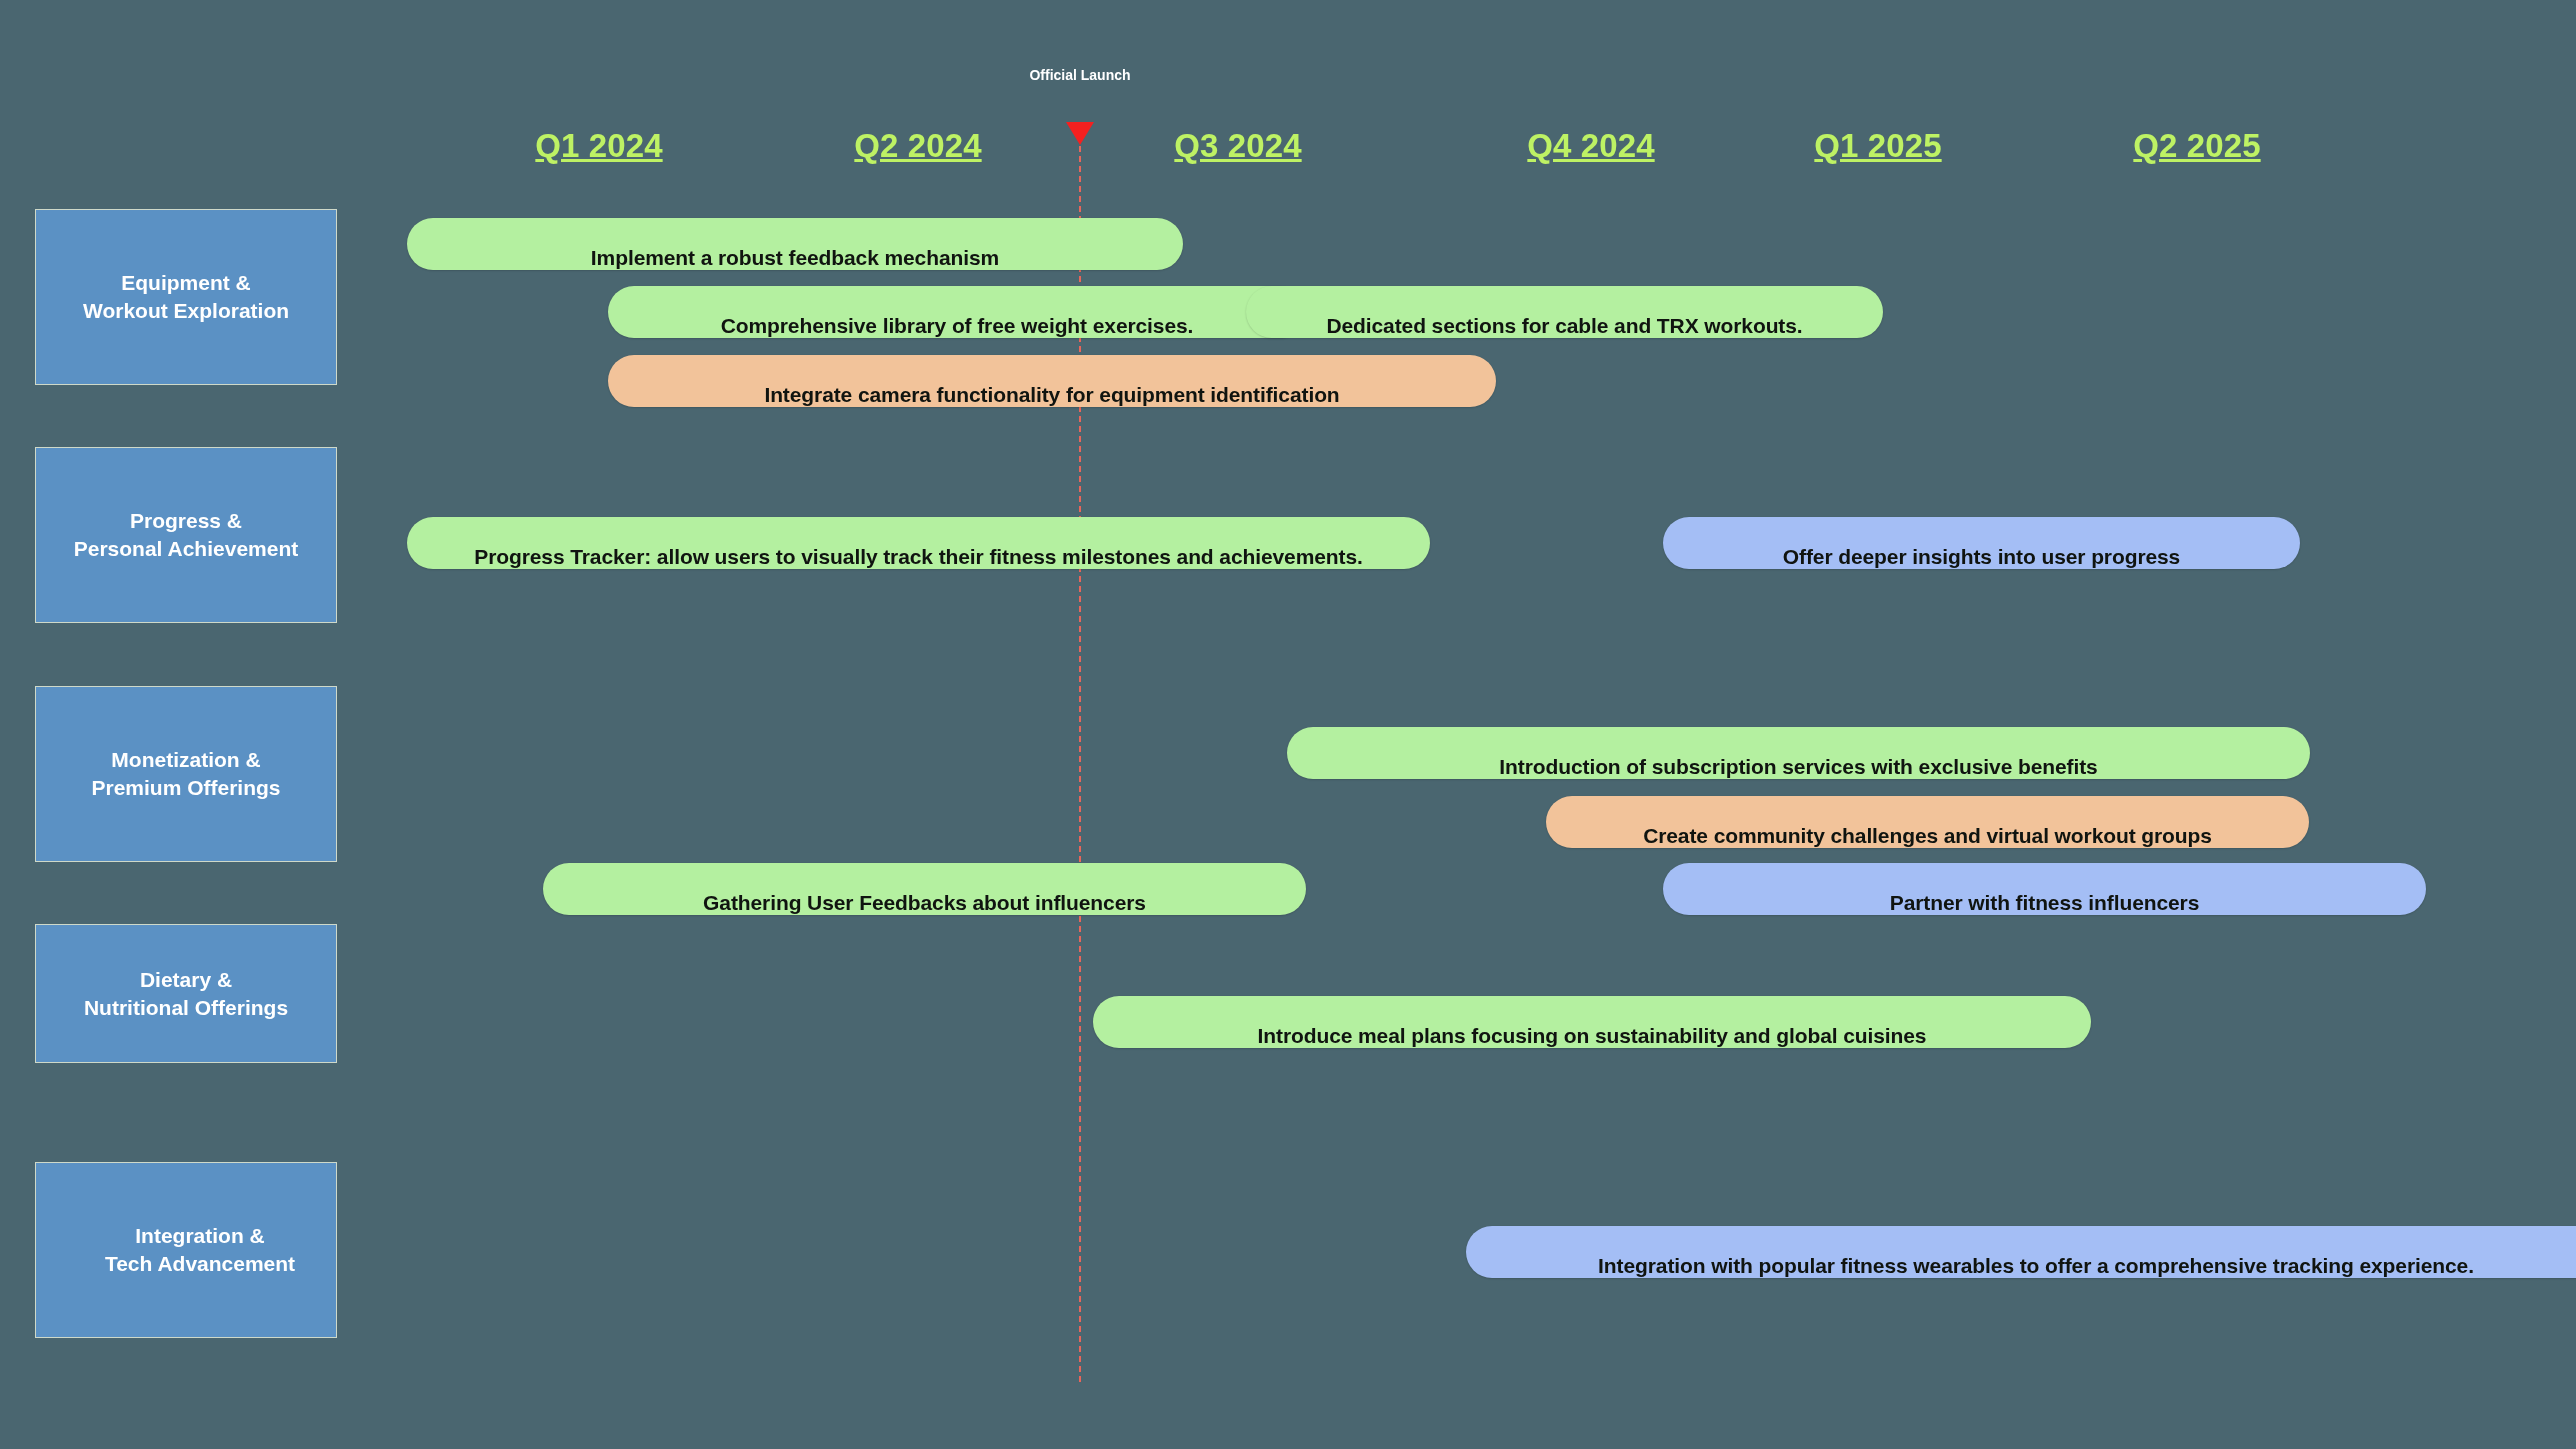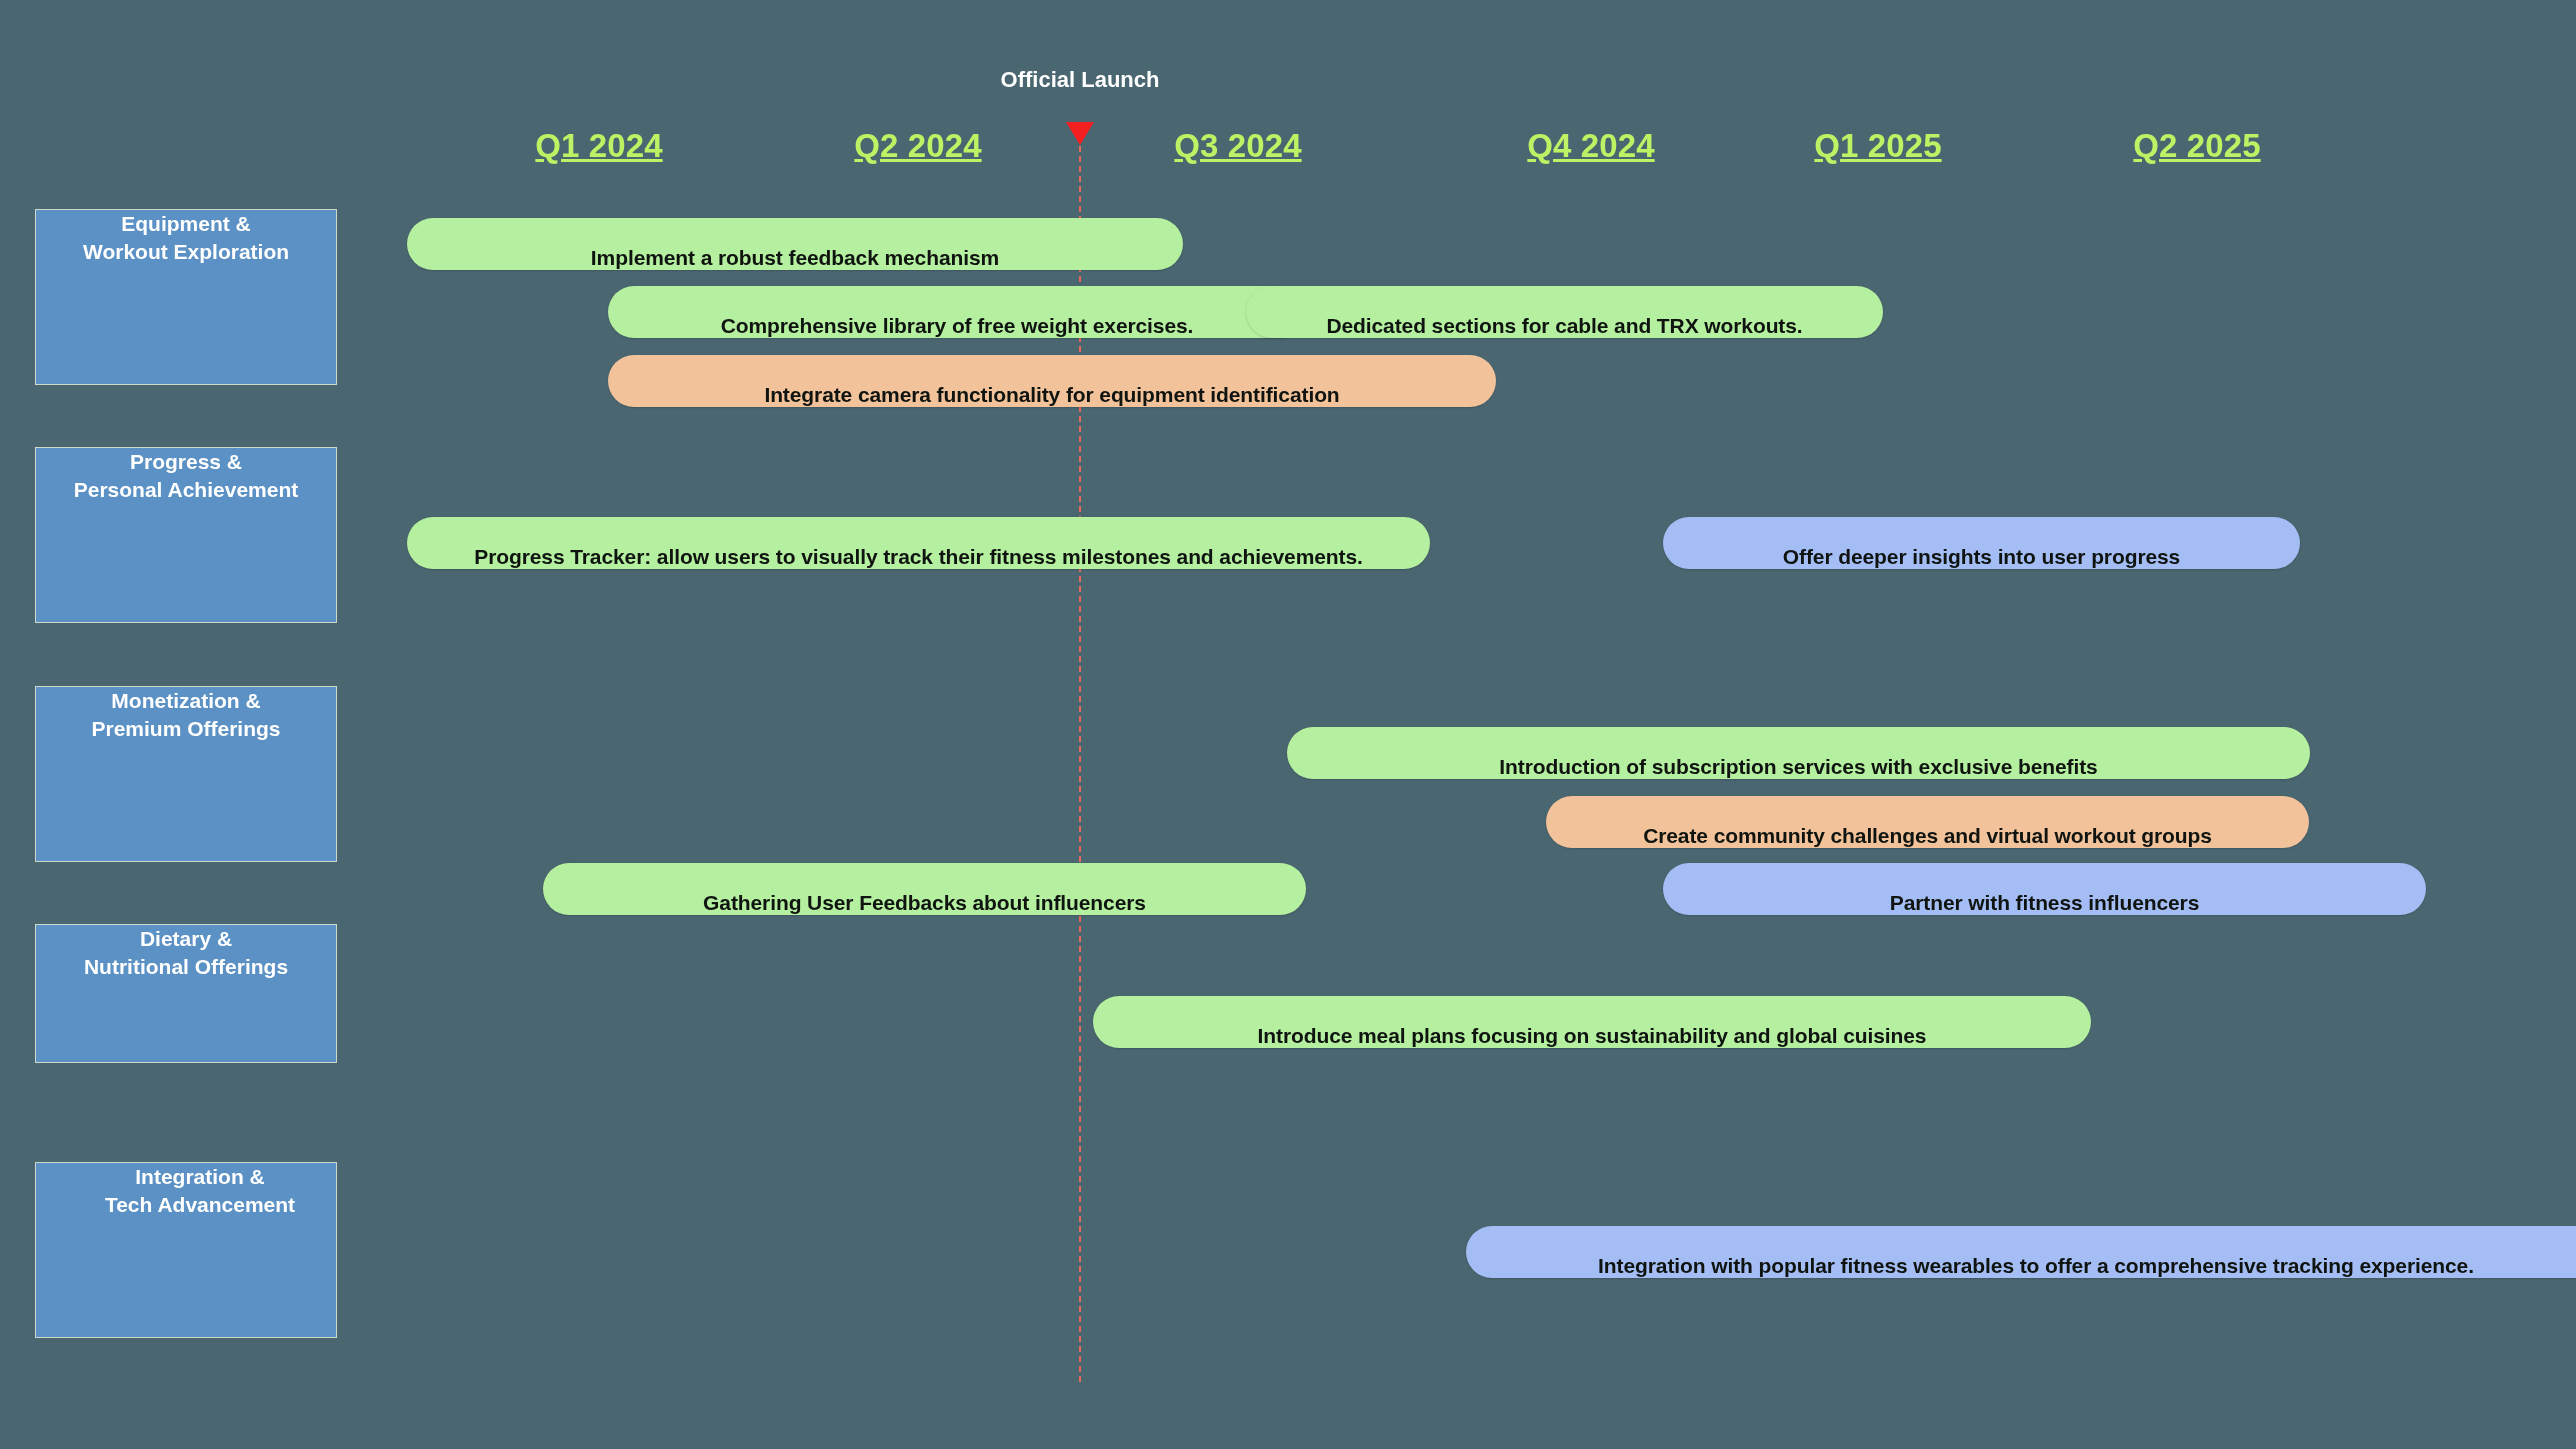--- a/index.html
+++ b/index.html
@@ -24,21 +24,21 @@
     white-space:nowrap;
     text-decoration:underline;
   }
 
   
   #launch-wrap { position:absolute; }
   #launch-label {
     position:absolute;
     transform:translateX(-50%);
     color:#ffffff;
-    font-size:22px;
+    font-size:14px;
     font-weight:700;
     white-space:nowrap;
   }
   #launch-arrow {
     position:absolute;
     transform:translateX(-50%);
     width:0; height:0;
     border-left:14.8px solid transparent;
     border-right:14.8px solid transparent;
     border-top:23px solid #f42020;
@@ -51,21 +51,21 @@
   }
 
   
   .cat-card {
     position:absolute;
     left:35px;
     width:302px;
     background:#5b91c4;
     border:1.3px solid #cfd9c9;
     display:flex;
-    align-items:flex-start;
+    align-items:center;
     justify-content:center;
     text-align:center;
   }
   .cat-label {
     color:#ffffff;
     font-size:21px;
     font-weight:700;
     line-height:1.33;
     white-space:pre-line;
   }

